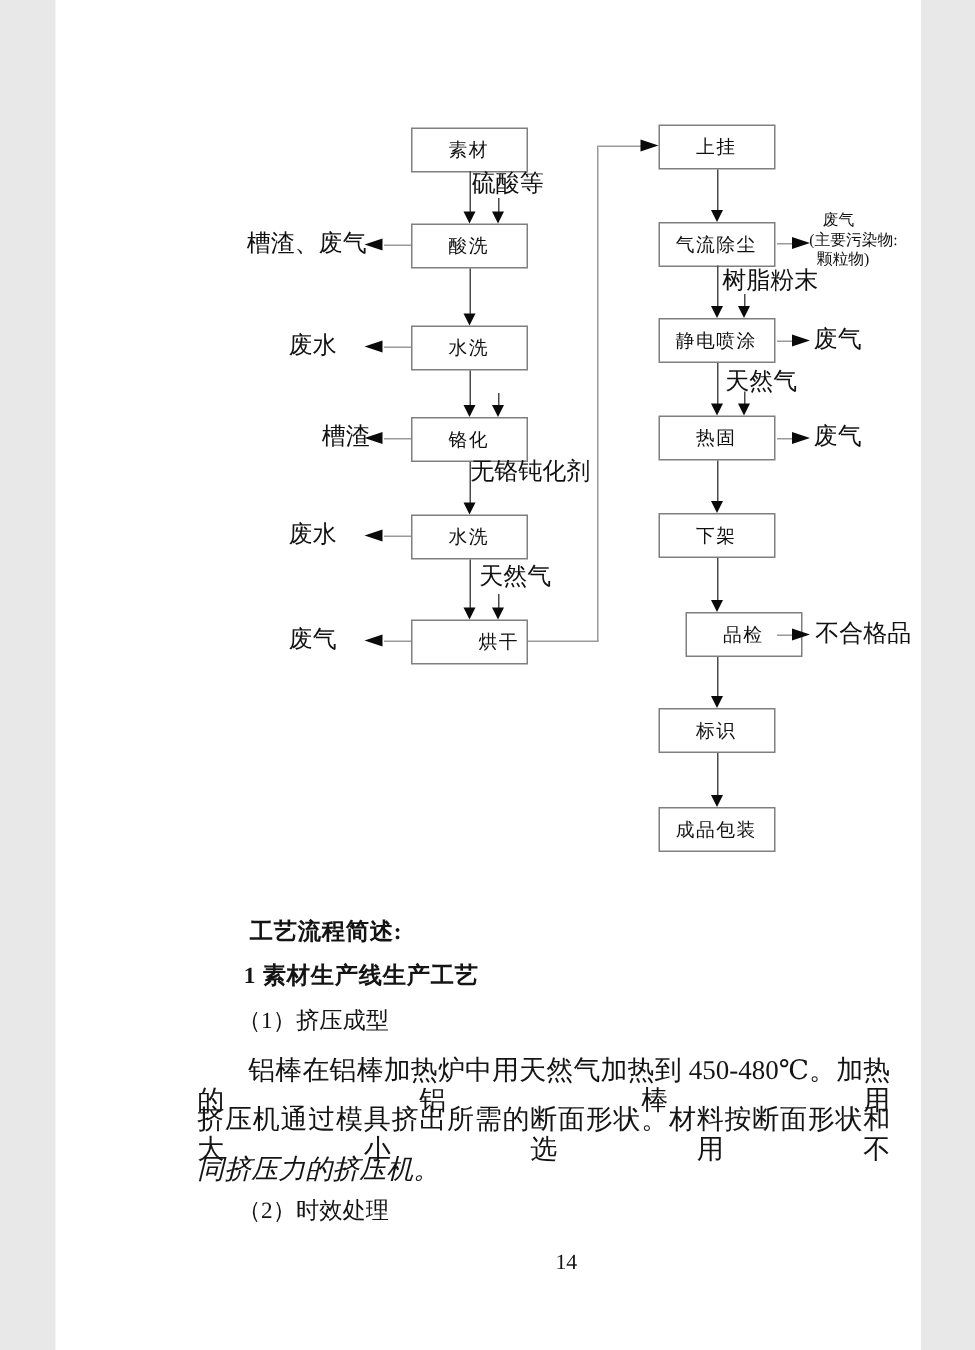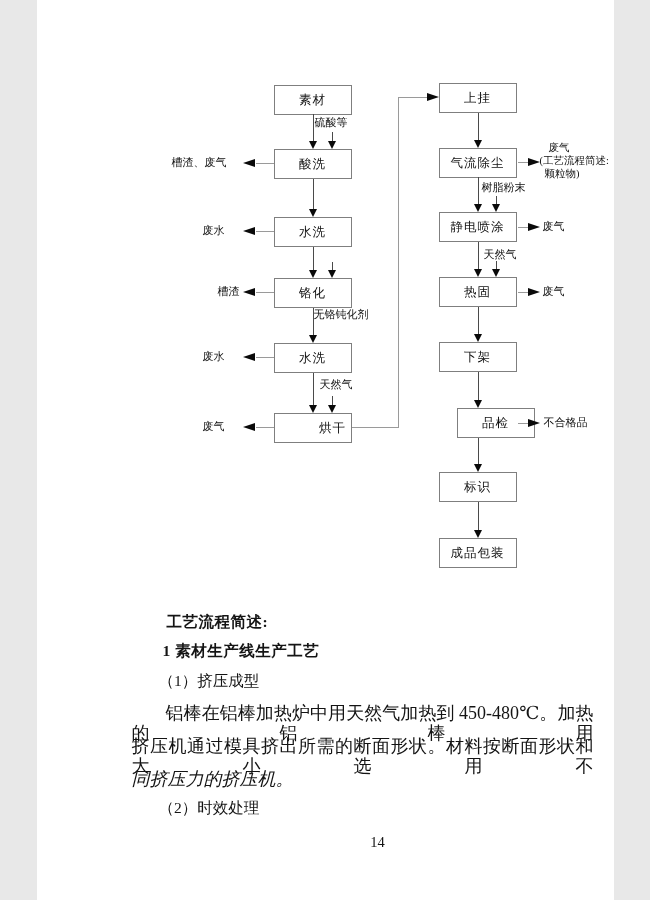--- a/index.html
+++ b/index.html
@@ -18,21 +18,21 @@
   .varrow{position:absolute;width:9px;}
   .varrow::before{content:"";position:absolute;left:4px;top:0;bottom:7px;width:1px;background:#4a4a4a;}
   .varrow::after{content:"";position:absolute;left:0;bottom:0;width:0;height:0;
     border-left:4.5px solid transparent;border-right:4.5px solid transparent;border-top:8px solid #0a0a0a;}
   .hline{position:absolute;height:1px;background:#9a9a9a;}
   .vline{position:absolute;width:1px;background:#9a9a9a;}
   .tri-left{position:absolute;width:0;height:0;
     border-top:4.5px solid transparent;border-bottom:4.5px solid transparent;border-right:12px solid #0a0a0a;}
   .tri-right{position:absolute;width:0;height:0;
     border-top:4.5px solid transparent;border-bottom:4.5px solid transparent;border-left:12px solid #0a0a0a;}
-  .flabel{position:absolute;font-size:11px;color:#111;white-space:nowrap;line-height:13px;}
+  .flabel{position:absolute;font-size:16px;color:#111;white-space:nowrap;line-height:13px;}
   .flabel.ra{text-align:right;}
   .flabel-sm{position:absolute;font-size:10.5px;color:#111;white-space:nowrap;line-height:13px;}
   .ind9{padding-left:9px;}
   .ind5{padding-left:5px;}
   
   .tline{position:absolute;font-size:15.5px;line-height:20px;white-space:nowrap;color:#141414;}
   .bold{font-weight:bold;letter-spacing:0.5px;font-family:Liberation Serif, serif;}
   .jline{position:absolute;left:95px;width:462px;font-size:18px;line-height:20px;
     text-align:justify;text-align-last:justify;color:#141414;}
   .jline.last{text-align-last:left;}
@@ -107,21 +107,21 @@
     <div class="flabel ra" style="left:150px;top:350px;width:38px;">废水</div>
 
     <div class="hline" style="left:219px;top:427px;width:18px;"></div>
     <div class="tri-left" style="left:206px;top:423px;"></div>
     <div class="flabel ra" style="left:150px;top:420px;width:38px;">废气</div>
 
     <div class="hline" style="left:481px;top:162px;width:11px;"></div>
     <div class="tri-right" style="left:491px;top:158px;"></div>
     <div class="flabel-sm" style="left:503px;top:141px;">
       <div class="ind9">废气</div>
-      <div>(工艺流程简述:</div>
+      <div>(主要污染物:</div>
       <div class="ind5">颗粒物)</div>
     </div>
 
     <div class="hline" style="left:481px;top:227px;width:11px;"></div>
     <div class="tri-right" style="left:491px;top:223px;"></div>
     <div class="flabel" style="left:506px;top:220px;">废气</div>
 
     <div class="hline" style="left:481px;top:292px;width:11px;"></div>
     <div class="tri-right" style="left:491px;top:288px;"></div>
     <div class="flabel" style="left:506px;top:285px;">废气</div>

